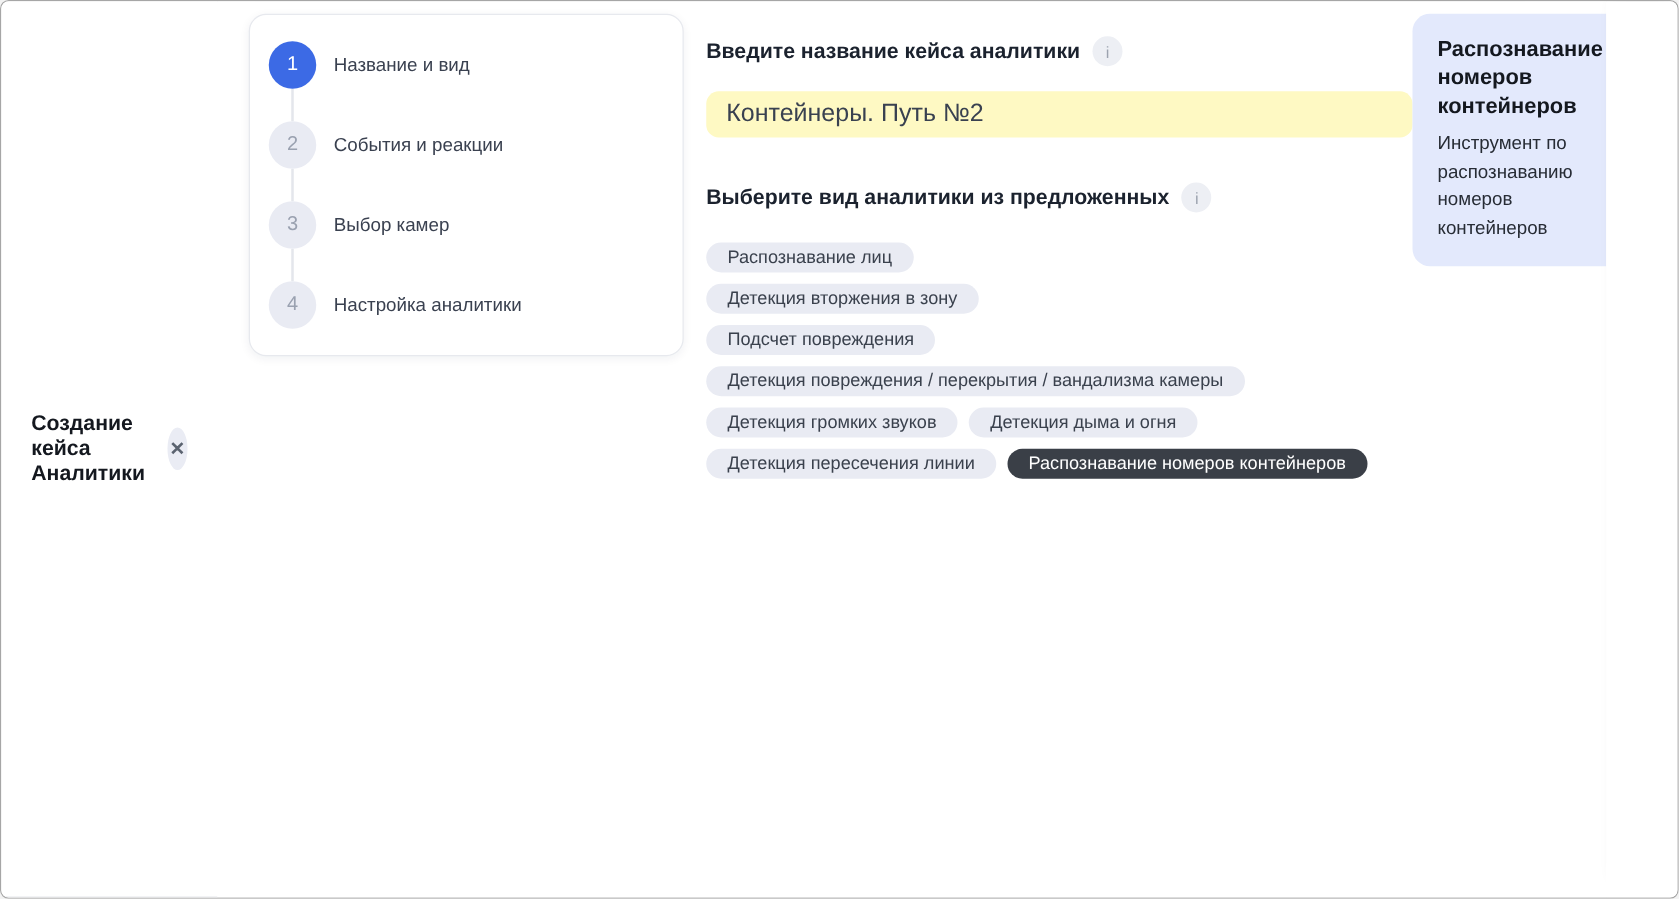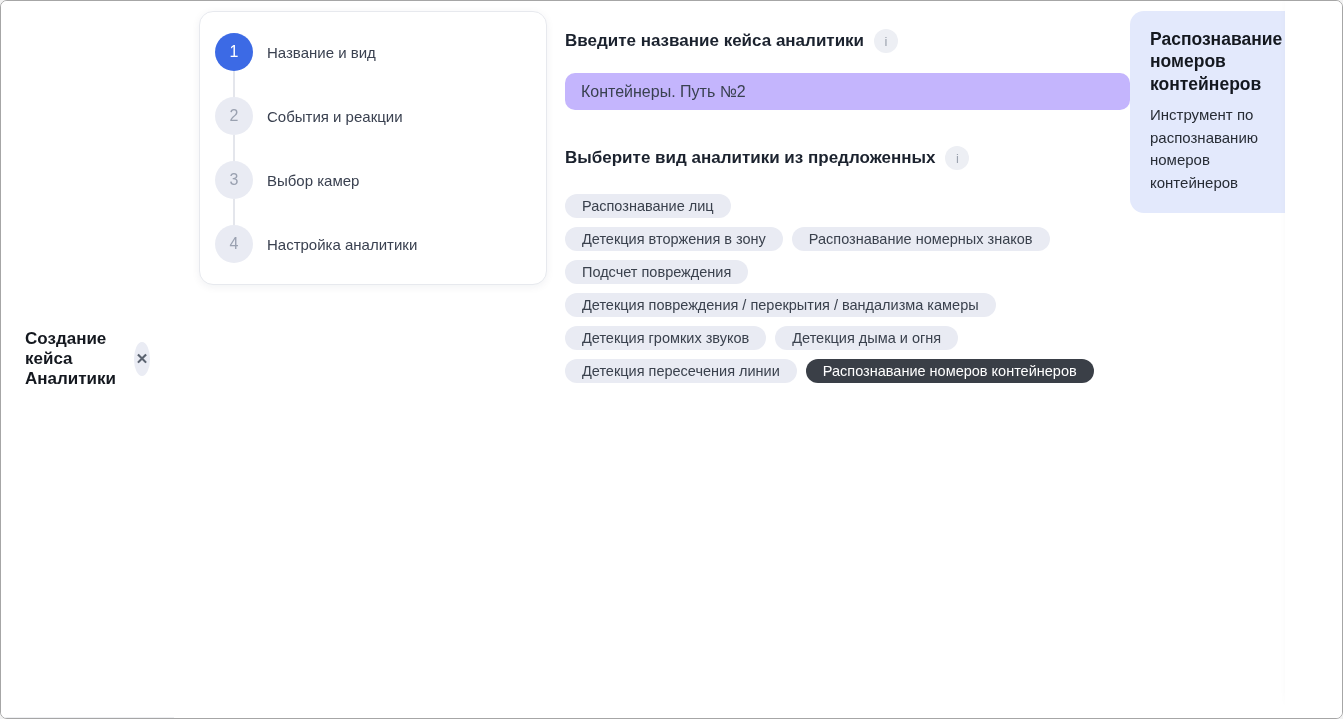--- a/index.html
+++ b/index.html
@@ -66,22 +66,22 @@
   .section-header.second { margin-top:36px;text-align:center; }
   .section-title { font-size:17px; font-weight:bold; color:#1b222e; }
   .info-icon {
     width:24px; height:24px; border-radius:50%;
     background:#edeff4; color:#9ca3af;
     display:flex; align-items:center; justify-content:center;
     font-size:13px; cursor:pointer;
   }
   .text-input {
     margin-top:20px; width:100%; height:37px;
-    background:#c4b5fd; border:none; border-radius:10px;
-    padding:0 16px; font-size:16px; color:#394150;
+    background:#fef9c3; border:none; border-radius:10px;
+    padding:0 16px; font-size:20px; color:#394150;
     outline:none; font-family:inherit;
   }
   .chips { margin-top:24px; }
   .chip-row { display:flex; gap:9px; margin-bottom:9px; }
   .chip {
     height:24px; padding:0 17px;
     display:inline-flex; align-items:center;
     background:#e9ebf3; color:#3a414d;
     border-radius:18px; font-size:14.5px;
     cursor:pointer; white-space:nowrap;
@@ -160,21 +160,20 @@
       <div class="section-header second">
         <span class="section-title">Выберите вид аналитики из предложенных</span>
         <span class="info-icon">i</span>
       </div>
       <div class="chips" id="chips">
           <div class="chip-row">
             <div class="chip">Распознавание лиц</div>
           </div>
           <div class="chip-row">
             <div class="chip">Детекция вторжения в зону</div>
-            <div class="chip">Распознавание номерных знаков</div>
           </div>
           <div class="chip-row">
             <div class="chip">Подсчет повреждения</div>
           </div>
           <div class="chip-row">
             <div class="chip">Детекция повреждения / перекрытия / вандализма камеры</div>
           </div>
           <div class="chip-row">
             <div class="chip">Детекция громких звуков</div>
             <div class="chip">Детекция дыма и огня</div>

